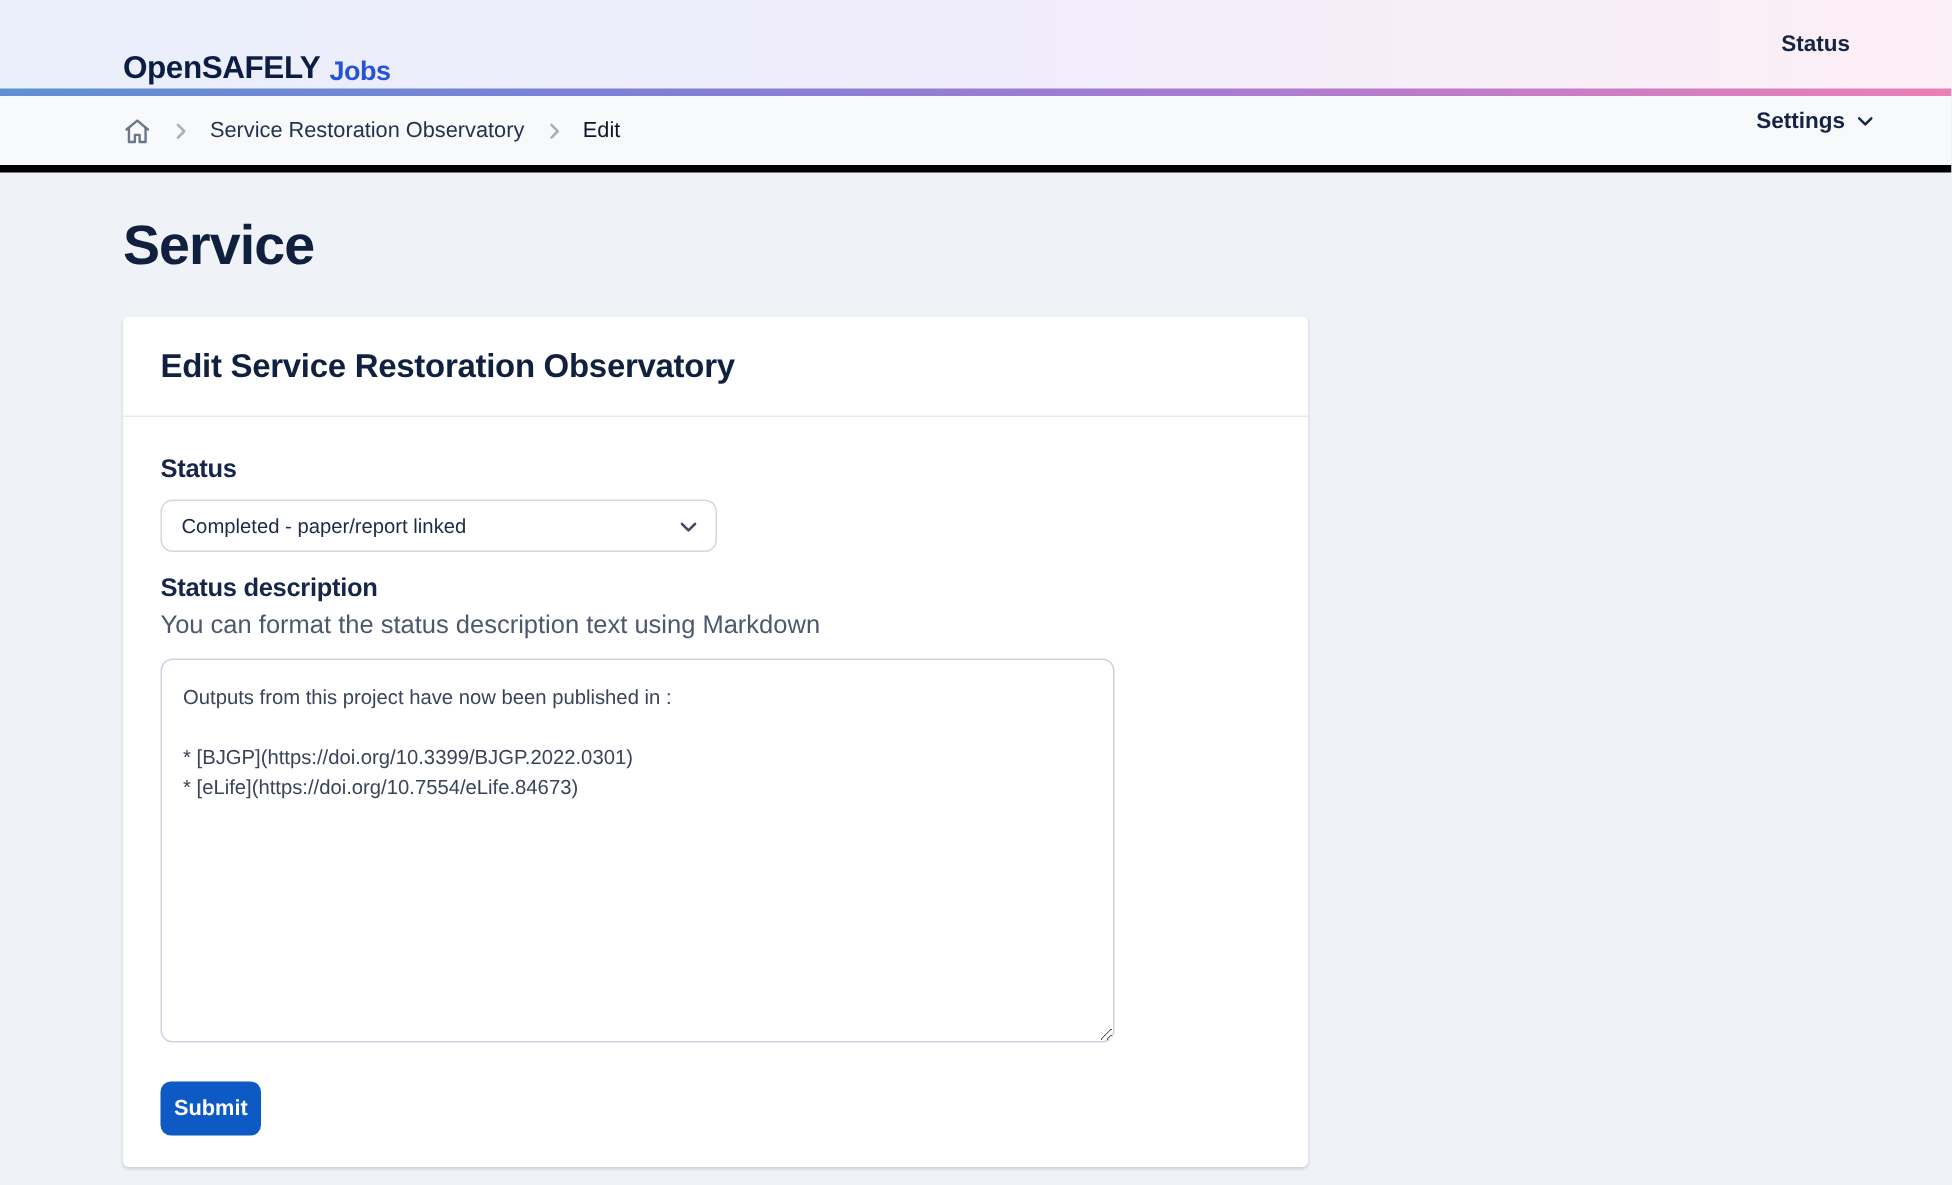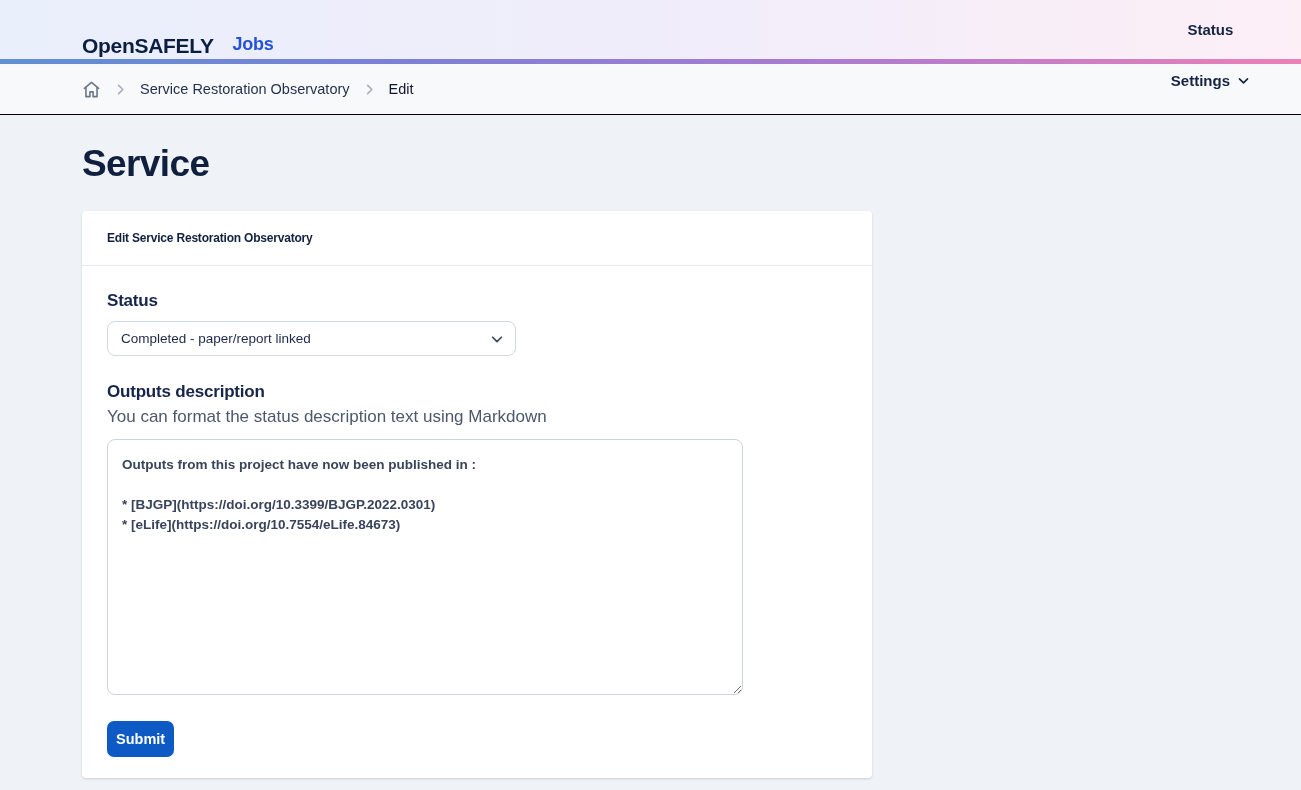--- a/index.html
+++ b/index.html
@@ -12,39 +12,39 @@
 
   
   .site-header {
     height: 59px;
     background: linear-gradient(90deg, #e9effb 0%, #f1edfa 55%, #fdeff6 100%);
     display: flex;
     align-items: center;
     justify-content: space-between;
     padding: 0 51px 0 82px;
   }
-  .brand { display: flex; align-items: flex-start; gap: 19px; text-decoration: none; cursor: pointer; margin-top: 32px; }
+  .brand { display: flex; align-items: flex-end; gap: 6px; text-decoration: none; cursor: pointer; margin-top: 32px; }
   .brand-primary { font-size: 21px; font-weight: 700; letter-spacing: -0.3px; color: #0b1e42; }
   .brand-secondary { font-size: 18px; font-weight: 700; letter-spacing: -0.3px; color: #2453d8; }
   .main-nav { display: flex; align-items: center; gap: 34px; flex-direction: column; }
   .nav-item {
     font-size: 15px; font-weight: 600; color: #152443;
     text-decoration: none; cursor: pointer;
     display: inline-flex; align-items: center; gap: 7px;
   }
   .nav-item svg { display: block; }
   .gradient-bar {
     height: 5px;
     background: linear-gradient(90deg, #6090d3 0%, #7b80d6 30%, #a87bd1 62%, #ec80b7 100%);
   }
 
   
   .breadcrumb-bar {
     background: #f8f9fb;
-    border-bottom: 1px solid #000000;
+    border-bottom: 5px solid #000000;
     padding: 0 0 0 82px;
     height: 51px;
     display: flex;
     align-items: center;
     gap: 12px;
   }
   .crumb-home { display: inline-flex; align-items: center; color: #6b7689; cursor: pointer; }
   .crumb-sep { display: inline-flex; align-items: center; color: #a8b0bd; }
   .crumb-link { font-size: 14.5px; color: #25324d; text-decoration: none; cursor: pointer; }
   .crumb-current { font-size: 14.5px; color: #0f172a; }
@@ -62,38 +62,38 @@
   .card {
     width: 790px;
     background: #ffffff;
     border-radius: 4px;
     box-shadow: 0 1px 2px rgba(16,24,40,.06), 0 1px 3px rgba(16,24,40,.10);
   }
   .card-header {
     padding: 20px 25px;
     border-bottom: 1px solid #e6e9ee;
   }
-  .card-title { font-size: 12px; font-weight: 700; letter-spacing: -0.2px; color: #10203f; }
+  .card-title { font-size: 22px; font-weight: 700; letter-spacing: -0.2px; color: #10203f; }
   .card-body { padding: 25px 25px 21px 25px; }
 
   .field-label {
     display: block;
     font-size: 17px;
     font-weight: 600;
     color: #16254a;
     letter-spacing: -0.2px;
     margin-bottom: 10px;
   }
   .field-help {
     font-size: 17px;
     color: #4d586d;
     margin: -5px 0 12px 0;
   }
 
-  .select-wrap { position: relative; width: 409px; margin-bottom: 26px; }
+  .select-wrap { position: relative; width: 371px; margin-bottom: 14px; }
   .select-wrap select {
     width: 100%;
     height: 35px;
     padding: 0 36px 0 13px;
     font-family: "Liberation Sans", sans-serif;
     font-size: 13.5px;
     color: #1c2947;
     background: #ffffff;
     border: 1px solid #d2d8e2;
     border-radius: 8px;
@@ -117,21 +117,20 @@
     height: 256px;
     padding: 15px 14px;
     font-family: "Liberation Sans", sans-serif;
     font-size: 13.5px;
     line-height: 20px;
     color: #39445a;
     background: #ffffff;
     border: 1px solid #ccd4e0;
     border-radius: 8px;
     resize: both;
-    font-weight: bold;
   }
 
   .submit-button {
     margin-top: 26px;
     background: #0d5ac5;
     color: #ffffff;
     font-family: "Liberation Sans", sans-serif;
     font-size: 14.5px;
     font-weight: 700;
     border: none;
@@ -205,21 +204,21 @@
           </select>
           <span class="select-chevron">
             <svg width="14" height="14" viewBox="0 0 16 16" fill="none" stroke="currentColor" stroke-width="2" stroke-linecap="round" stroke-linejoin="round">
                 <path d="M3 6l5 5 5-5"></path>
               </svg>
           </span>
         </div>
       </div>
 
       <div class="field">
-        <label class="field-label">Outputs description</label>
+        <label class="field-label">Status description</label>
         <p class="field-help">You can format the status description text using Markdown</p>
         <textarea class="description-textarea" style="">Outputs from this project have now been published in :
 
 * [BJGP](https://doi.org/10.3399/BJGP.2022.0301)
 * [eLife](https://doi.org/10.7554/eLife.84673)</textarea>
       </div>
 
       <button class="submit-button">Submit</button>
 
     </div>

